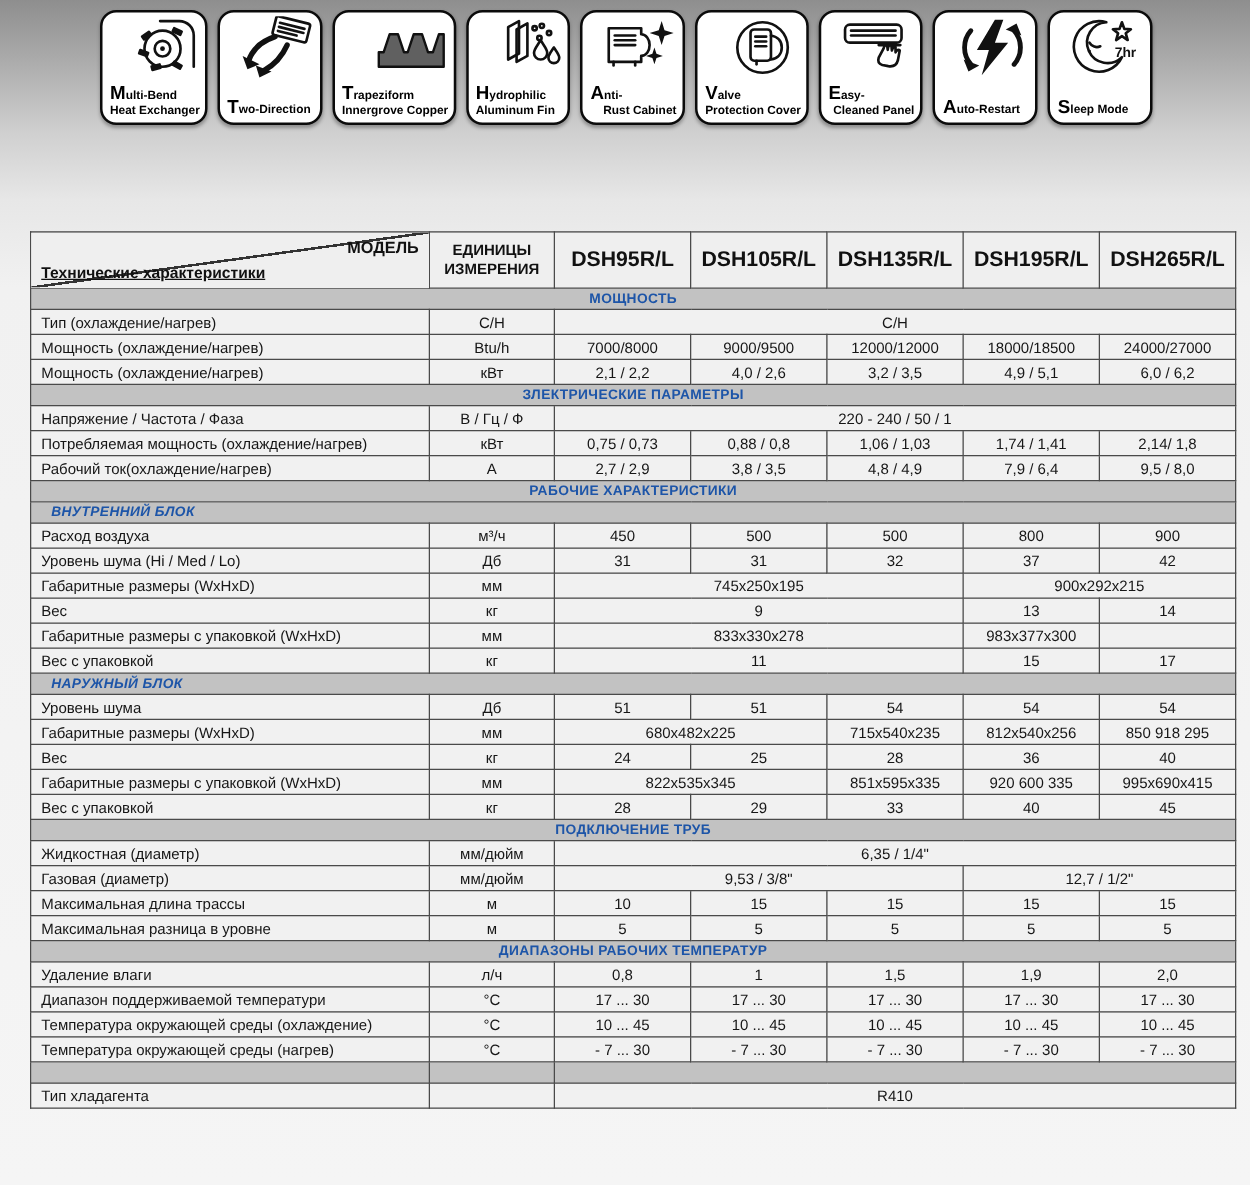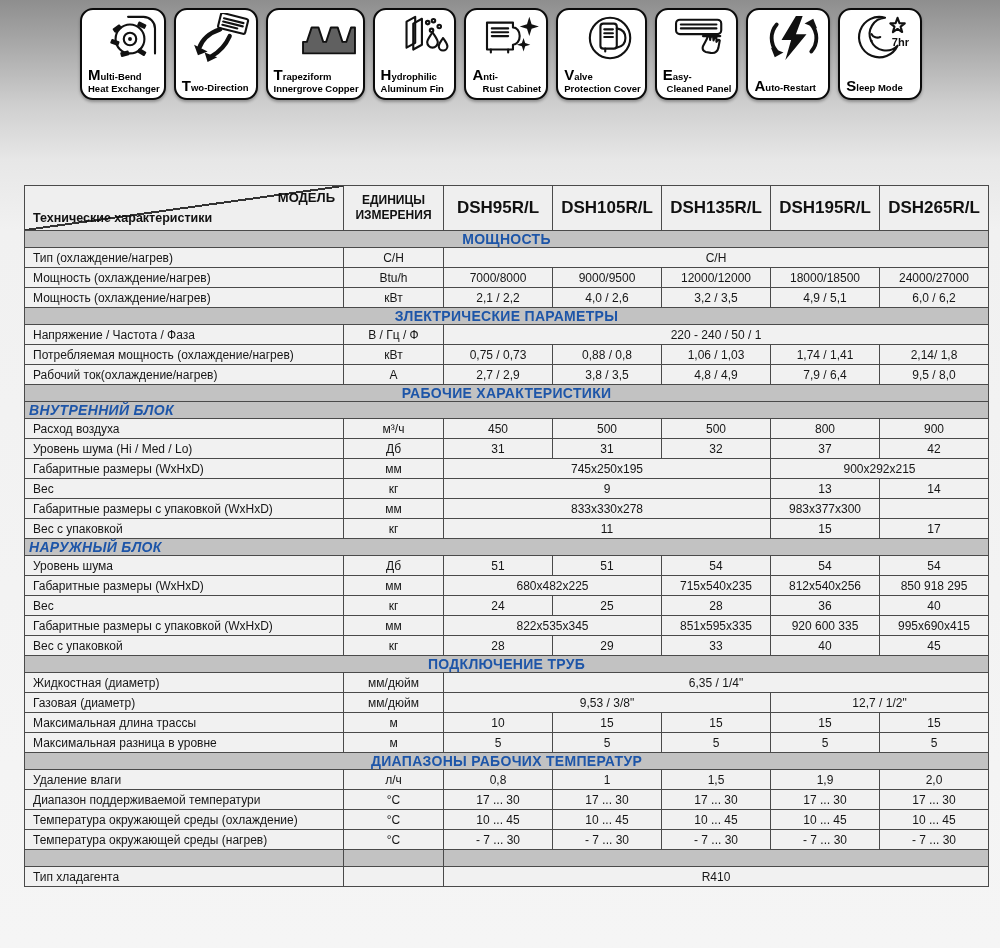--- a/index.html
+++ b/index.html
@@ -24,26 +24,26 @@
   .fcard:nth-child(5) .l2,.fcard:nth-child(7) .l2{text-align:right;padding-right:1px}
   
   .spec-wrap{position:absolute;left:24px;top:185px;width:964px;}
   table.spec{width:964px;border-collapse:collapse;table-layout:fixed;border:1px solid #222;background:#dcdcdc;}
   .spec th,.spec td{border:1px solid #4a4a4a;overflow:hidden;white-space:nowrap;}
   .spec thead th{background:#efefef;height:45px;vertical-align:middle;color:#111;}
   th.corner{position:relative;}
   th.corner .diag{position:absolute;inset:0;
       background:linear-gradient(to bottom right,transparent calc(50% - 1px),#333 calc(50% - 1px),#333 calc(50% + 1px),transparent calc(50% + 1px));}
   th.corner .c-top{position:absolute;top:4px;right:8px;font-weight:bold;font-size:13px;}
-  th.corner .c-bot{position:absolute;bottom:5px;left:8px;font-weight:bold;font-size:12.5px;}
+  th.corner .c-bot{position:absolute;bottom:5px;left:8px;font-weight:bold;font-size:12.5px;text-decoration:underline;}
   th.units{font-weight:bold;font-size:12px;color:#222;white-space:normal;line-height:1.25;}
   th.model{font-weight:bold;font-size:17px;}
-  tr.band td{background:var(--band-bg);color:var(--accent);font-weight:bold;font-size:14px;
+  tr.band td{background:var(--band-bg);color:var(--accent);font-weight:bold;font-size:11px;
              height:17px;text-align:center;letter-spacing:.3px;}
-  tr.band.left td{text-align:left;font-style:italic;padding-left:4px;}
+  tr.band.left td{text-align:left;font-style:italic;padding-left:16px;}
   tr.spacer td{background:var(--band-bg);height:17px;}
   tr.drow td{background:var(--row-bg);height:20px;font-size:12px;color:#161616;vertical-align:middle;}
   tr.drow td.lbl{text-align:left;padding-left:8px;}
   tr.drow td.unit,tr.drow td.val{text-align:center;}
 </style>
 </head>
 <body>
 
 <div class="features" id="features">
     <div class="fcard">

